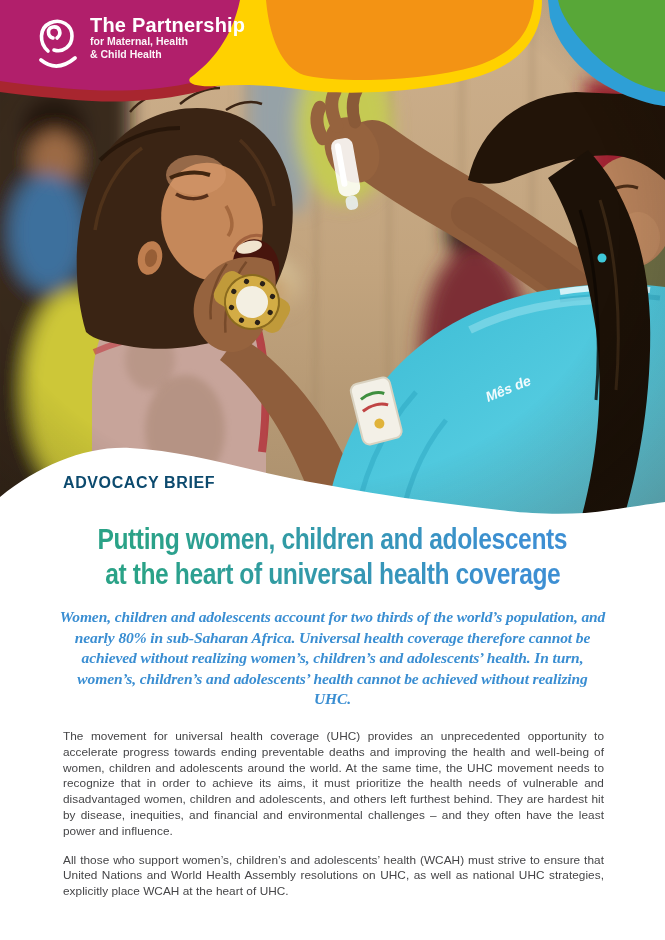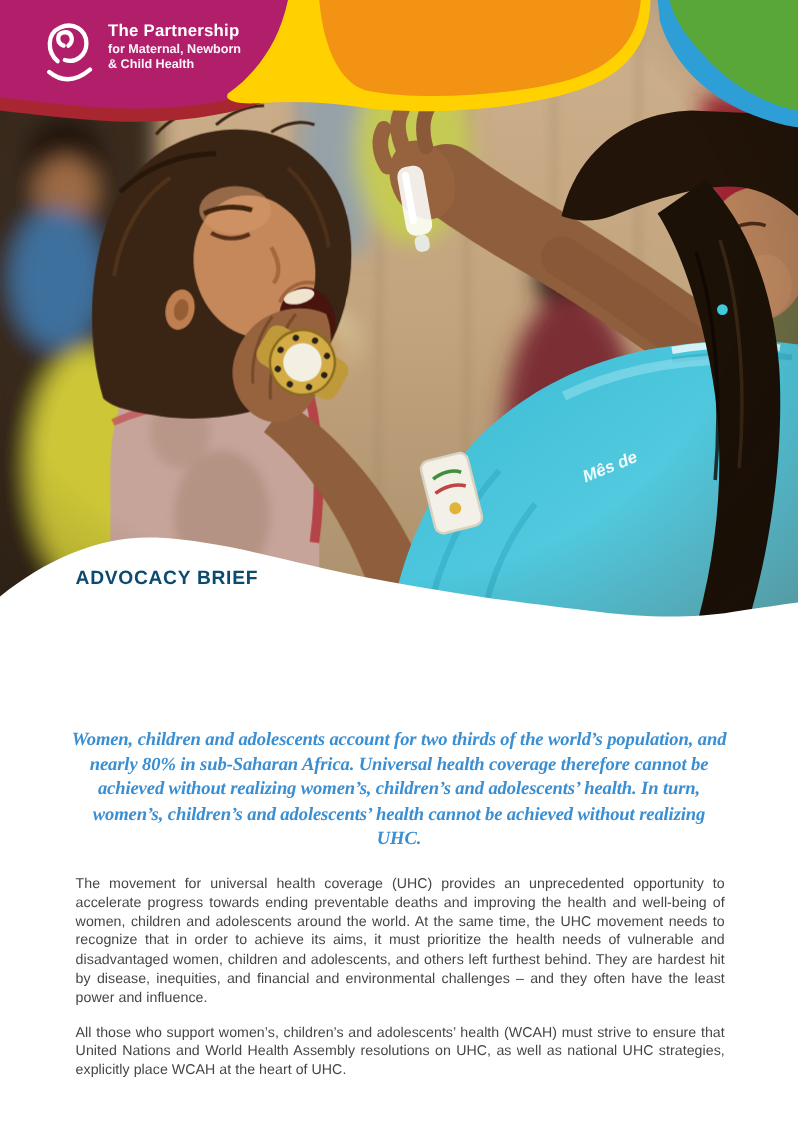--- a/index.html
+++ b/index.html
@@ -9,21 +9,21 @@
     position:relative; width:665px; height:940px; margin:0 auto;
     background:#ffffff; overflow:hidden;
   }
   
   .photo { position:absolute; top:0; left:0; width:665px; height:540px; z-index:1; }
   
   .banner { position:absolute; top:0; left:0; width:665px; height:125px; z-index:3; }
   
   .logo { position:absolute; top:15px; left:34px; z-index:4; display:flex; align-items:flex-start; color:#fff; }
   .logo-glyph { width:48px; height:58px; margin-right:8px; flex:0 0 auto; }
-  .logo-text1 { font-size:14px; font-weight:bold; line-height:20px; letter-spacing:0.2px; }
+  .logo-text1 { font-size:20px; font-weight:bold; line-height:20px; letter-spacing:0.2px; }
   .logo-text2, .logo-text3 { font-size:10.5px; line-height:12.5px; font-weight:bold; opacity:0.95; }
   
   .white-sheet { position:absolute; top:430px; left:0; width:665px; height:510px; z-index:5; }
   .wave { position:absolute; top:0; left:0; width:665px; height:110px; display:block; }
   .sheet-fill { position:absolute; top:109px; left:0; right:0; bottom:0; background:#fff; }
   .kicker {
     position:absolute; top:44px; left:63px;
     font-size:16px; font-weight:bold; letter-spacing:0.6px; color:#0c4a6e;
   }
   .title { position:absolute; top:92px; left:0; width:665px; text-align:center; }
@@ -223,33 +223,37 @@
   <div class="logo">
     <svg class="logo-glyph" viewBox="0 0 48 58" aria-hidden="true">
       <g stroke="#ffffff" stroke-width="3.6" fill="none" stroke-linecap="round">
         <path d="M14,36 C5,28 5,13 16,8 C27,3 38,10 38,21 C38,31 29,38 20,35"></path>
         <path d="M23,23 C28,19 26,11 19,12 C13,13 13,21 19,23"></path>
         <path d="M7,45 Q23,58 41,43"></path>
       </g>
     </svg>
     <div>
       <div class="logo-text1">The Partnership</div>
-      <div class="logo-text2">for Maternal, Newborn</div>
+      <div class="logo-text2">for Maternal, Health</div>
       <div class="logo-text3">&amp; Child Health</div>
     </div>
   </div>
 
   <div class="white-sheet">
     <svg class="wave" viewBox="0 0 665 110" preserveAspectRatio="none" aria-hidden="true">
       <path d="M0,67 C40,35 85,16 130,18 C190,21 245,40 310,52 C380,65 430,72 500,80 C530,84 575,86 610,80 C630,77 650,74 665,72 L665,110 L0,110 Z" fill="#ffffff"></path>
     </svg>
     <div class="sheet-fill"></div>
 
     <div class="kicker">ADVOCACY BRIEF</div>
 
+    <div class="title">
+      <div><span class="title-line">Putting women, children and adolescents</span></div>
+      <div><span class="title-line">at the heart of universal health coverage</span></div>
+    </div>
 
     <div class="lead">Women, children and adolescents account for two thirds of the world’s population, and nearly 80% in sub-Saharan Africa. Universal health coverage therefore cannot be achieved without realizing women’s, children’s and adolescents’ health. In turn, women’s, children’s and adolescents’ health cannot be achieved without realizing UHC.</div>
 
     <div class="body-copy">
       <p>The movement for universal health coverage (UHC) provides an unprecedented opportunity to accelerate progress towards ending preventable deaths and improving the health and well-being of women, children and adolescents around the world. At the same time, the UHC movement needs to recognize that in order to achieve its aims, it must prioritize the health needs of vulnerable and disadvantaged women, children and adolescents, and others left furthest behind. They are hardest hit by disease, inequities, and financial and environmental challenges – and they often have the least power and influence.</p>
       <p>All those who support women’s, children’s and adolescents’ health (WCAH) must strive to ensure that United Nations and World Health Assembly resolutions on UHC, as well as national UHC strategies, explicitly place WCAH at the heart of UHC.</p>
     </div>
   </div>
 
 </div>

